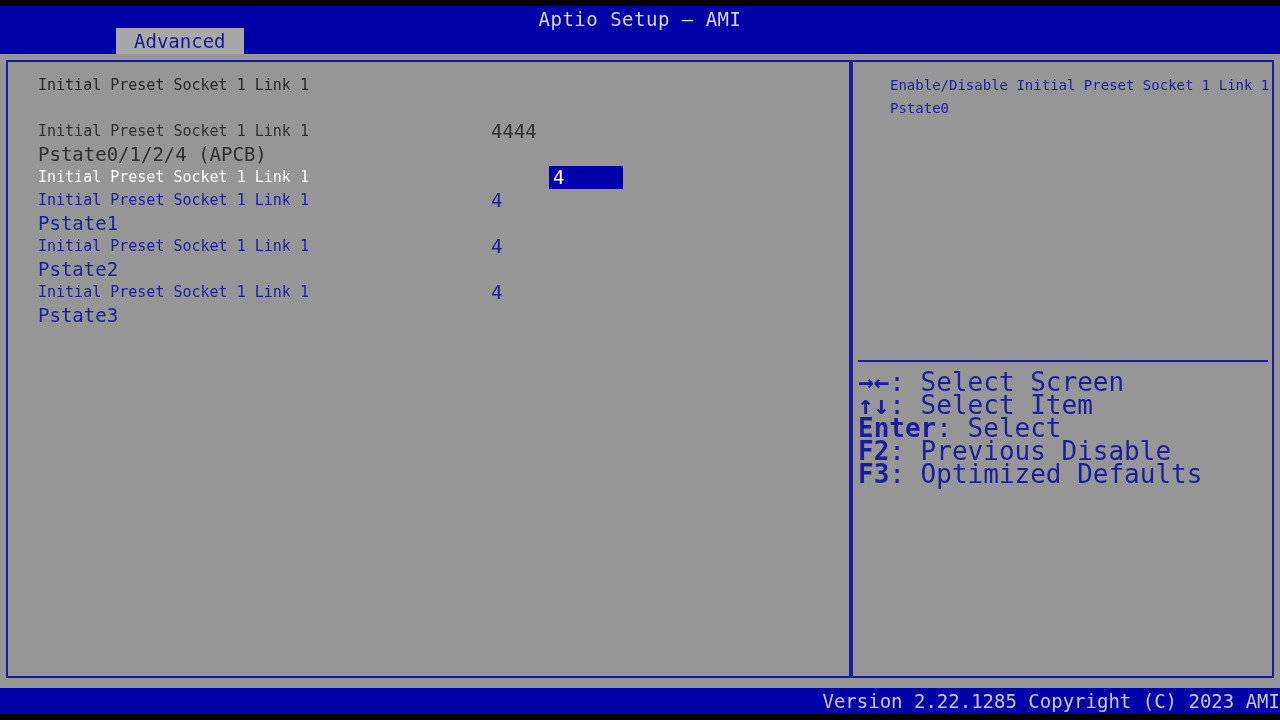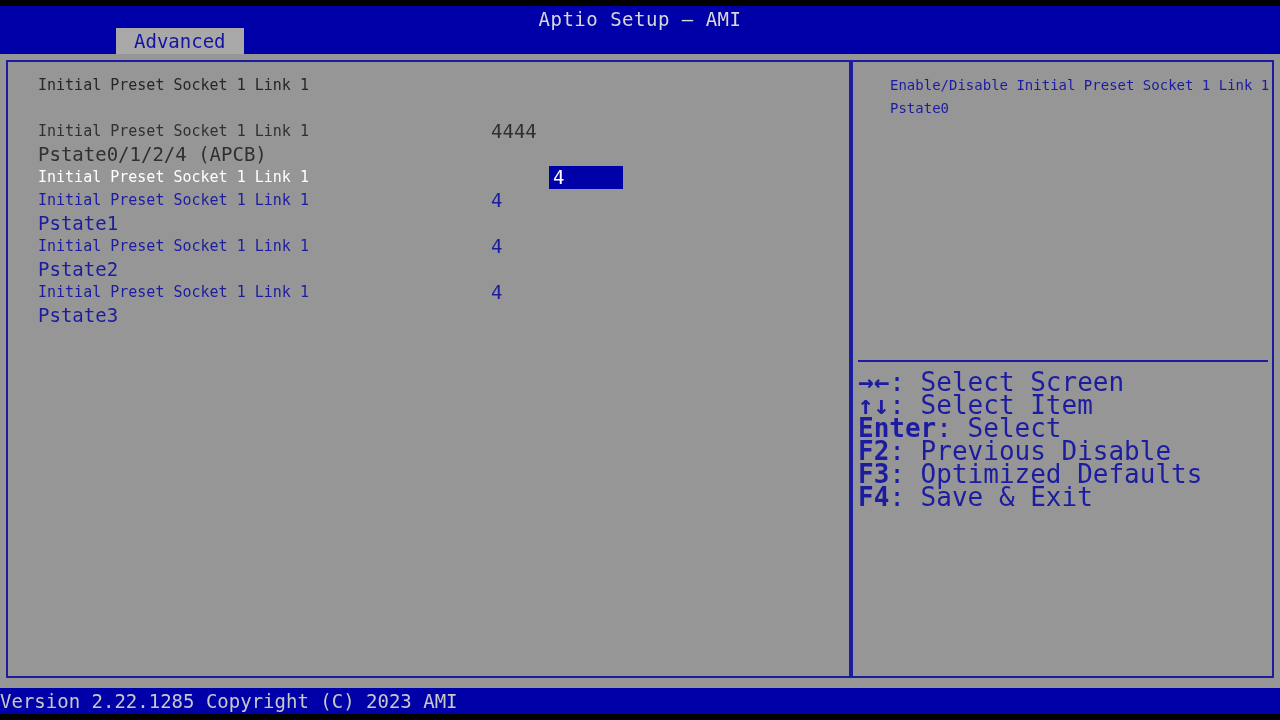--- a/index.html
+++ b/index.html
@@ -194,21 +194,21 @@
     height: 26px;
     background: #0000a8;
   }
   .footer-text {
     position: absolute;
     left: 0;
     top: 688px;
     width: 1280px;
     height: 26px;
     line-height: 26px;
-    text-align: left;
+    text-align: right;
     color: #c8c8c8;
     font-size: 19px;
     white-space: pre;
   }
 </style>
 </head>
 <body>
 
 <div id="screen">
 
@@ -258,19 +258,18 @@
   </div>
 
   <div class="help-text">Enable/Disable Initial Preset Socket 1 Link 1 Pstate0</div>
   <div class="help-sep"></div>
   <div class="legend" id="legend-container">
       <div class="legend-row"><span class="keys">→←</span><span>: Select Screen</span></div>
       <div class="legend-row"><span class="keys">↑↓</span><span>: Select Item</span></div>
       <div class="legend-row"><span class="keys">Enter</span><span>: Select</span></div>
       <div class="legend-row"><span class="keys">F2</span><span>: Previous Disable</span></div>
       <div class="legend-row"><span class="keys">F3</span><span>: Optimized Defaults</span></div>
-      <div class="legend-row"><span class="keys">F4</span><span>: Save &amp; Exit</span></div>
     </div>
 
   <div class="footer-band"></div>
   <div class="footer-text">Version 2.22.1285 Copyright (C) 2023 AMI</div>
 
 </div>
 
 </body></html>

